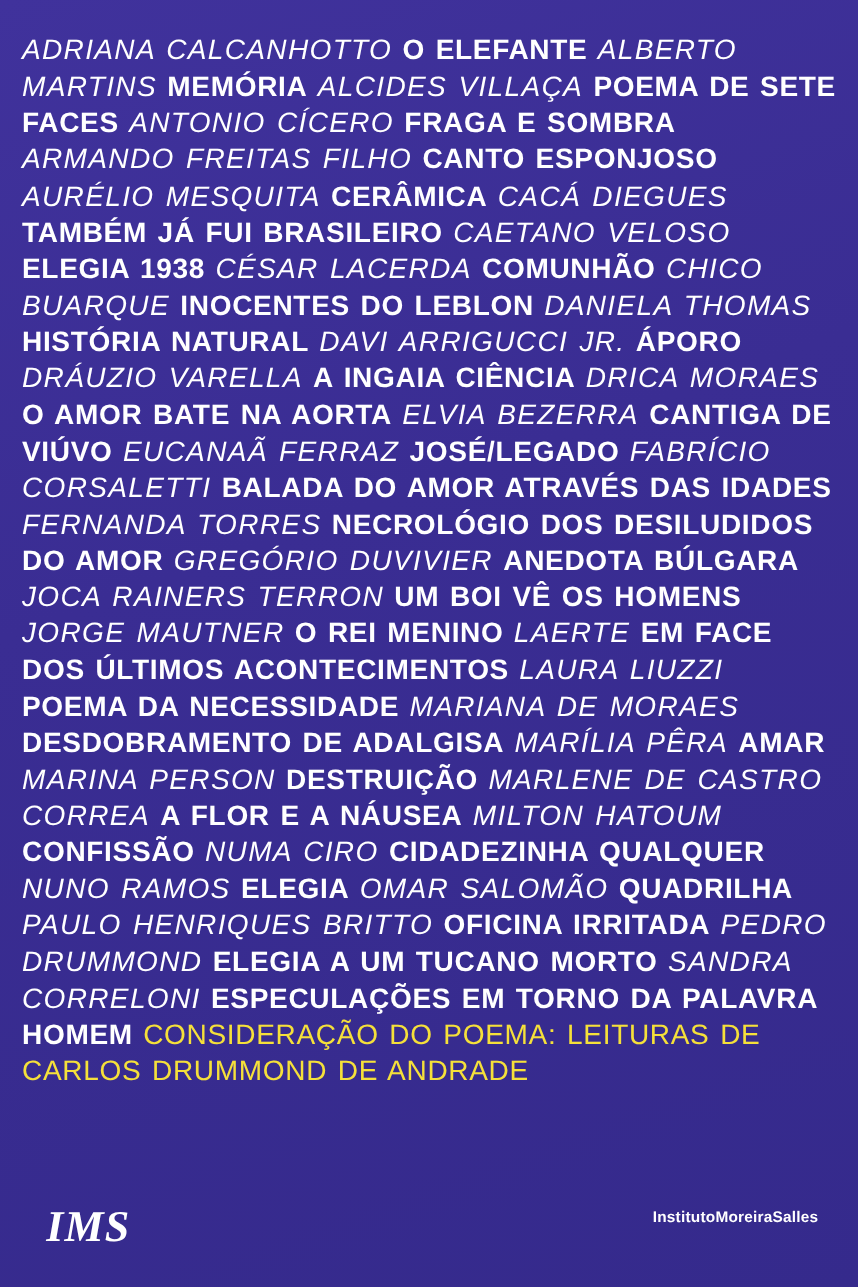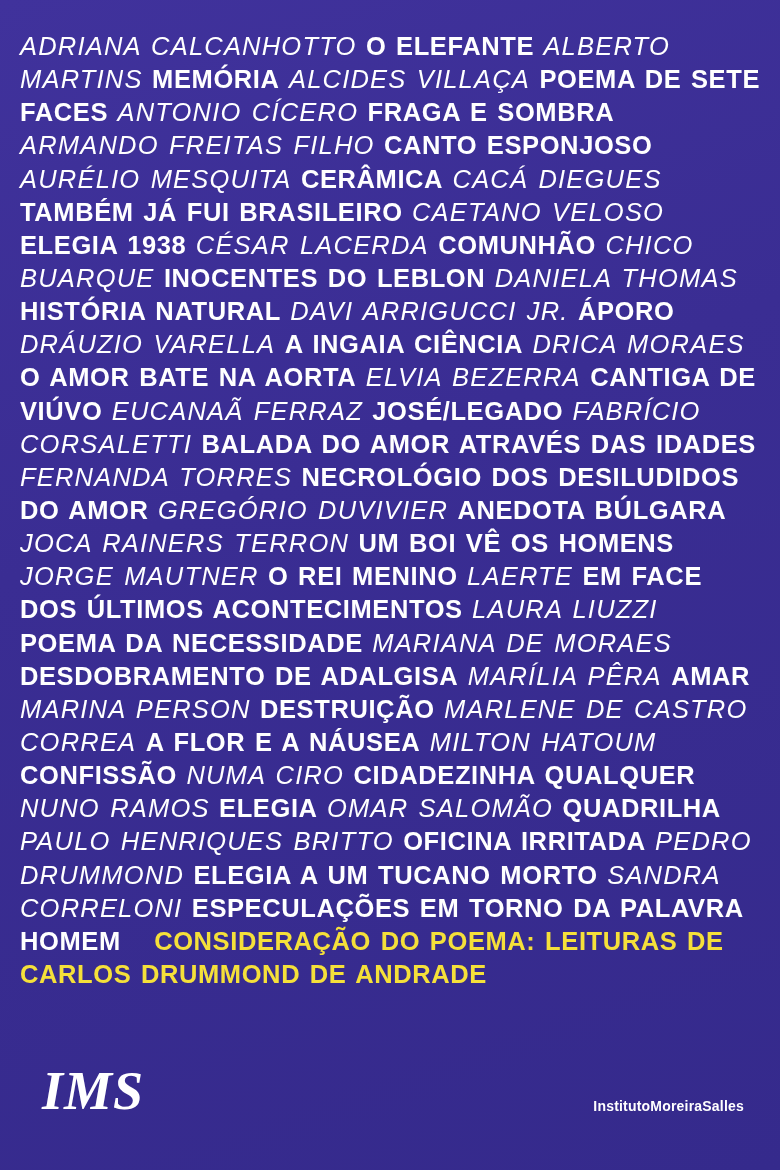--- a/index.html
+++ b/index.html
@@ -39,33 +39,32 @@
     font-weight: normal;
     letter-spacing: 1.2px;
     font-style: italic;
   }
   .w-bold {
     font-weight: bold;
     letter-spacing: 0.6px;
     text-align: center;
   }
   .w-title {
-    font-weight: bold;
+    font-weight: normal;
     color: #f5e03a;
     letter-spacing: 0.6px;
-    margin-left: 24px;
   }
   .logo {
     position: absolute;
     left: 42px;
-    bottom: 48px;
+    bottom: 32px;
     color: #ffffff;
     font-weight: bold;
     font-style: italic;
-    font-size: 54px;
+    font-size: 40px;
     letter-spacing: 1px;
     font-family: "Liberation Serif", serif;
   }
   .publisher {
     position: absolute;
     right: 36px;
     bottom: 56px;
     color: #ffffff;
     font-size: 14px;
     font-weight: bold;

